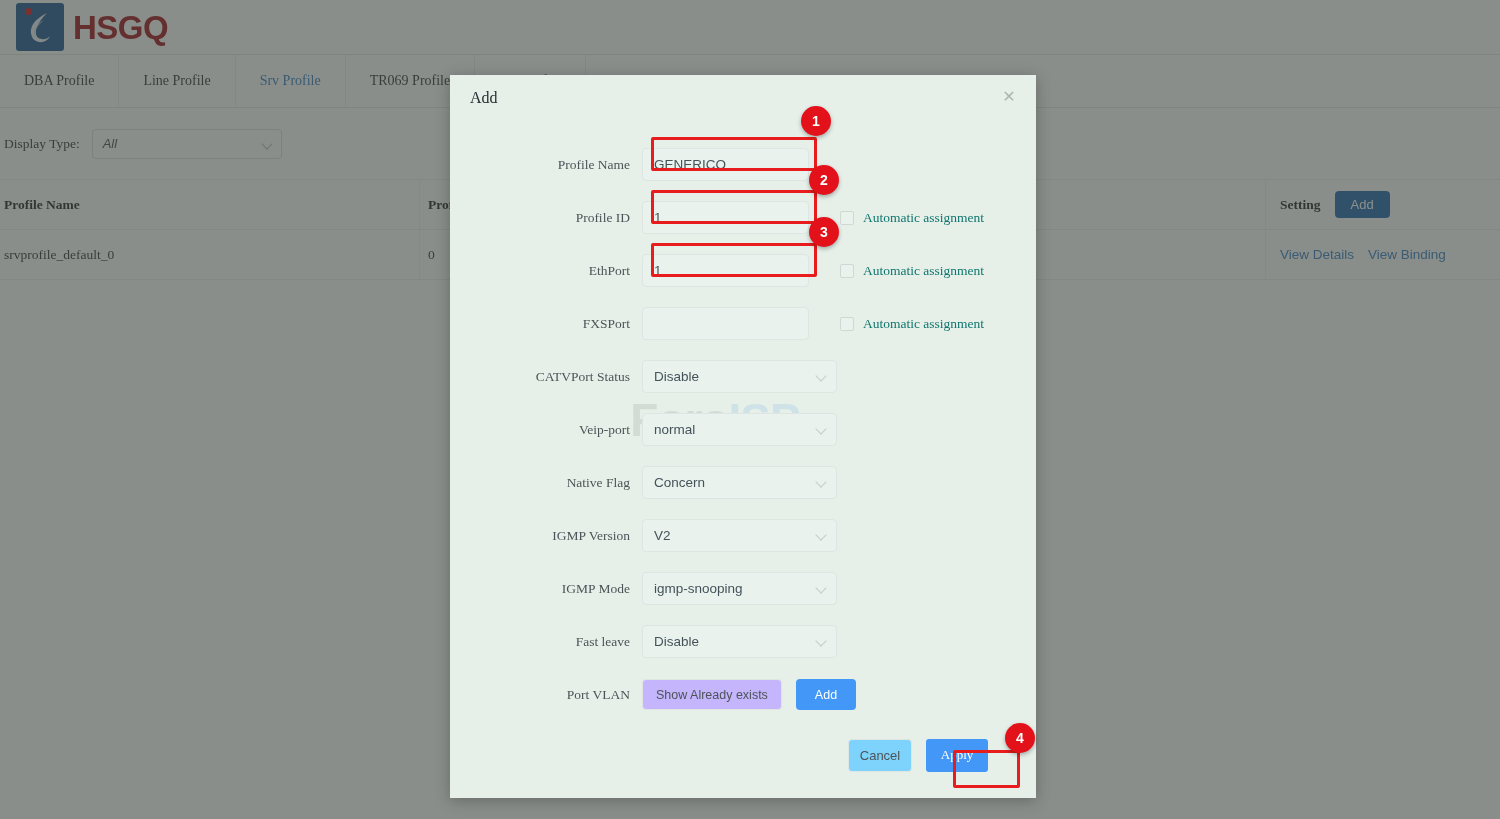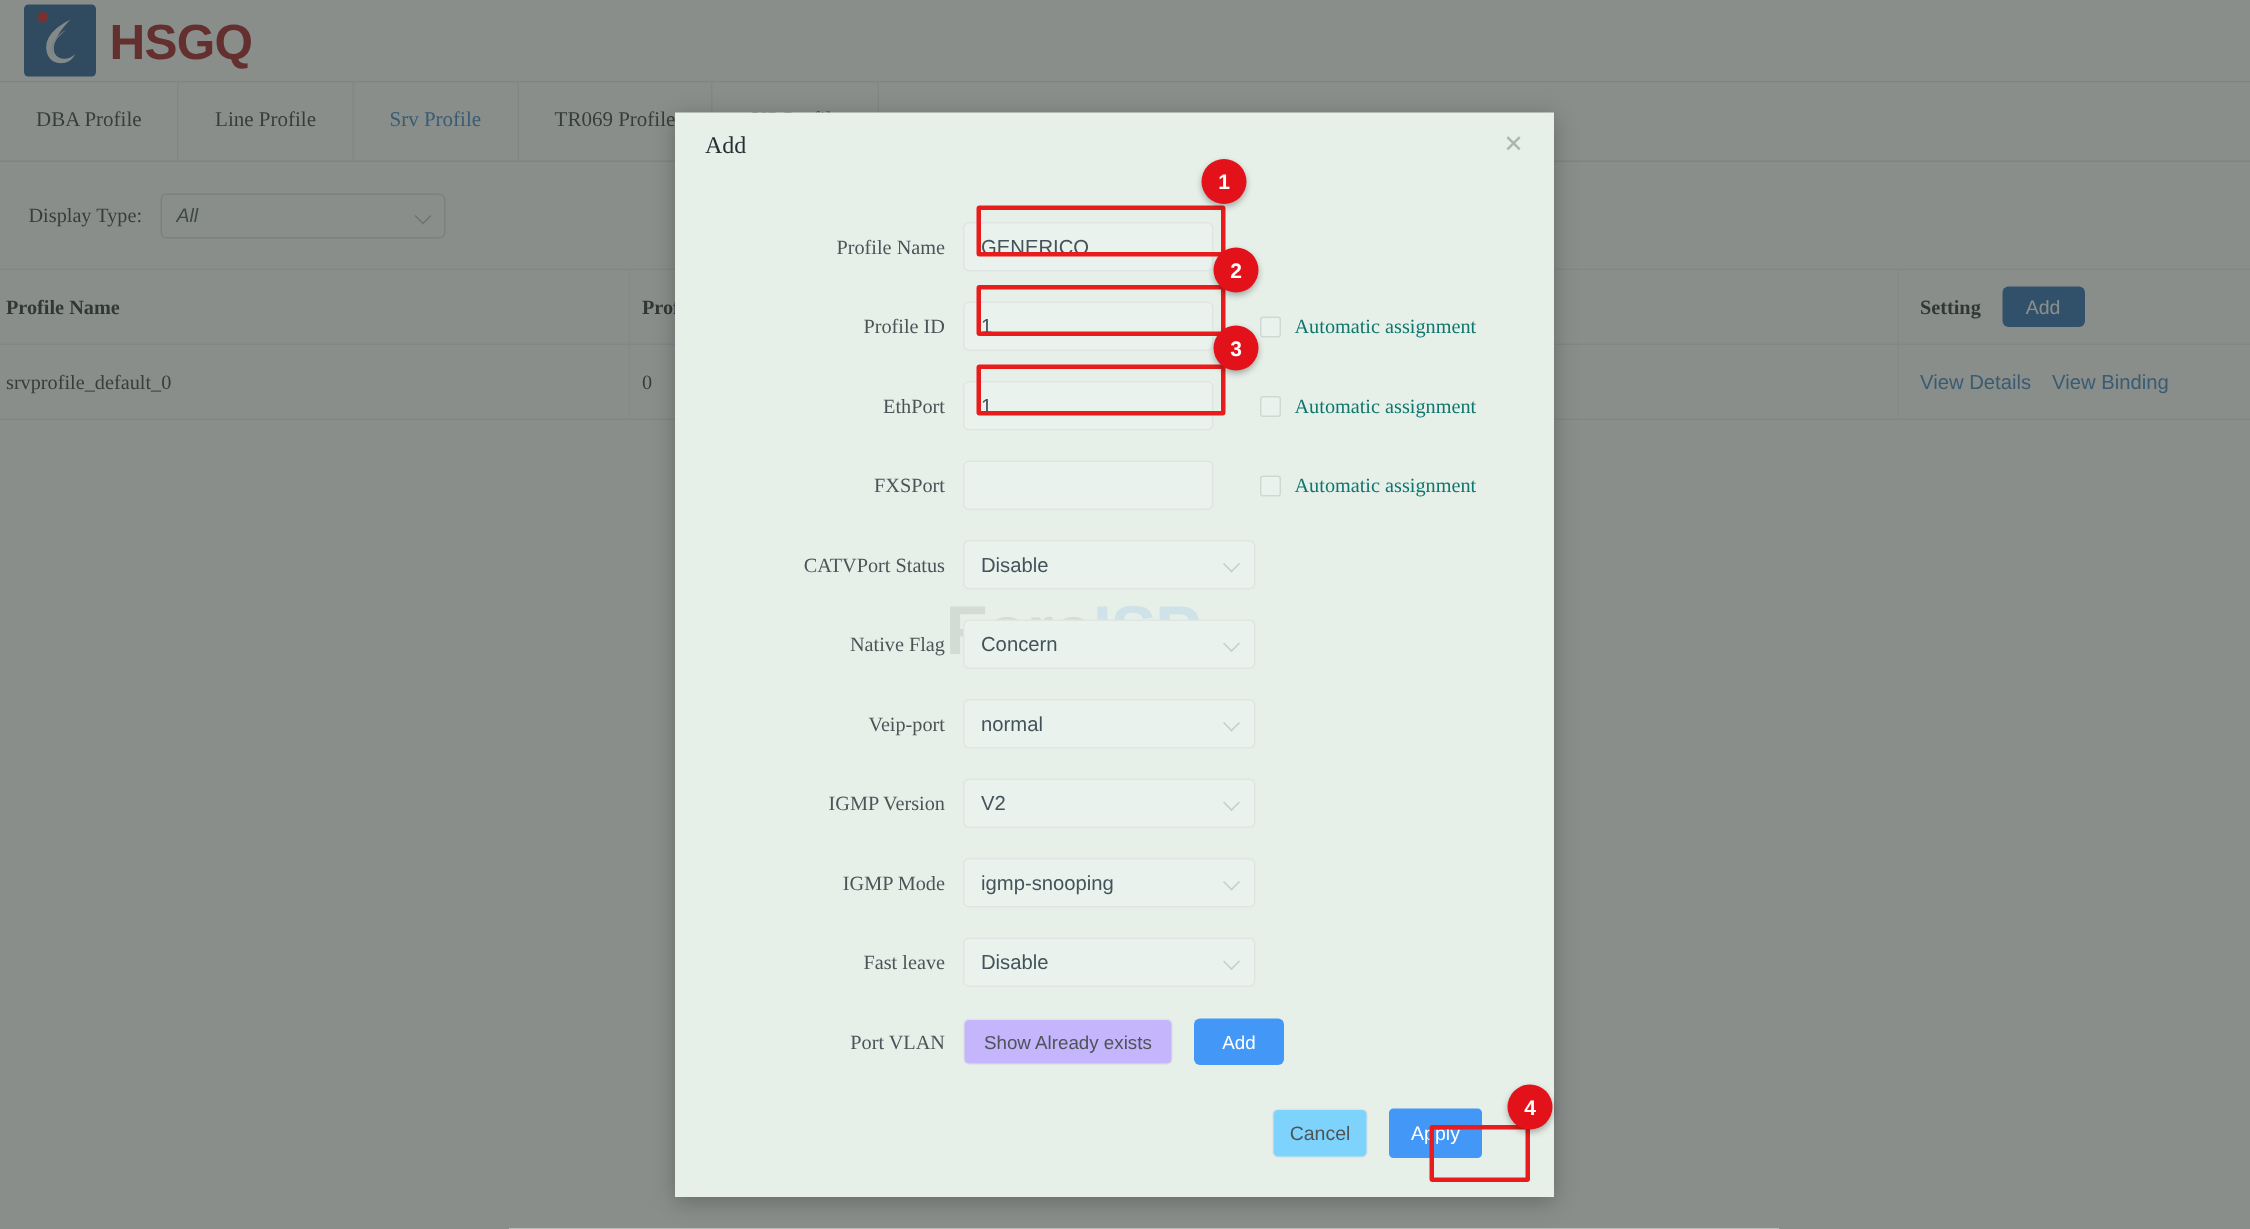--- a/index.html
+++ b/index.html
@@ -100,21 +100,21 @@
   }
   .tab.active { color: #4186c4; }
 
   
   .filter-row {
     position: absolute; left: 0; top: 108px;
     width: 1500px; height: 72px;
     background: #fff;
     border-bottom: 1px solid #eceff1;
     display: flex; align-items: center;
-    padding-left: 19px;
+    padding-left: 4px;
   }
   .filter-label {
     font-size: 13.5px; color: #3b3f42;
     margin-right: 12px;
   }
   .filter-select {
     width: 190px; height: 30px;
     border: 1px solid #dcdfe6; border-radius: 4px;
     background: #fff;
     display: flex; align-items: center;
@@ -283,21 +283,21 @@
     display: flex; align-items: center; justify-content: center;
     font-family: "Liberation Sans", sans-serif;
     cursor: pointer;
   }
   .btn-apply {
     width: 62px; height: 33px;
     border: none; border-radius: 3px;
     background: #4397f7; color: #fff;
     font-size: 13px;
     display: flex; align-items: center; justify-content: center;
-    font-family: Liberation Sans, sans-serif;
+    font-family: Liberation Serif, serif;
     cursor: pointer;
   }
 
   
   .anno-box {
     position: absolute;
     border: 3px solid #e81c1c;
     border-radius: 2px;
     pointer-events: none;
     z-index: 40;
@@ -424,31 +424,31 @@
 
     <div class="frow">
       <div class="flabel">CATVPort Status</div>
       <div class="fselect">
         <span>Disable</span>
         <span class="sel-chev"></span>
       </div>
     </div>
 
     <div class="frow">
+      <div class="flabel">Veip-port</div>
+      <div class="fselect">
+        <span>normal</span>
+        <span class="sel-chev"></span>
+      </div>
+    </div>
+
+    <div class="frow">
       <div class="flabel">Native Flag</div>
       <div class="fselect">
         <span>Concern</span>
-        <span class="sel-chev"></span>
-      </div>
-    </div>
-
-    <div class="frow">
-      <div class="flabel">Veip-port</div>
-      <div class="fselect">
-        <span>normal</span>
         <span class="sel-chev"></span>
       </div>
     </div>
 
     <div class="frow">
       <div class="flabel">IGMP Version</div>
       <div class="fselect">
         <span>V2</span>
         <span class="sel-chev"></span>
       </div>

